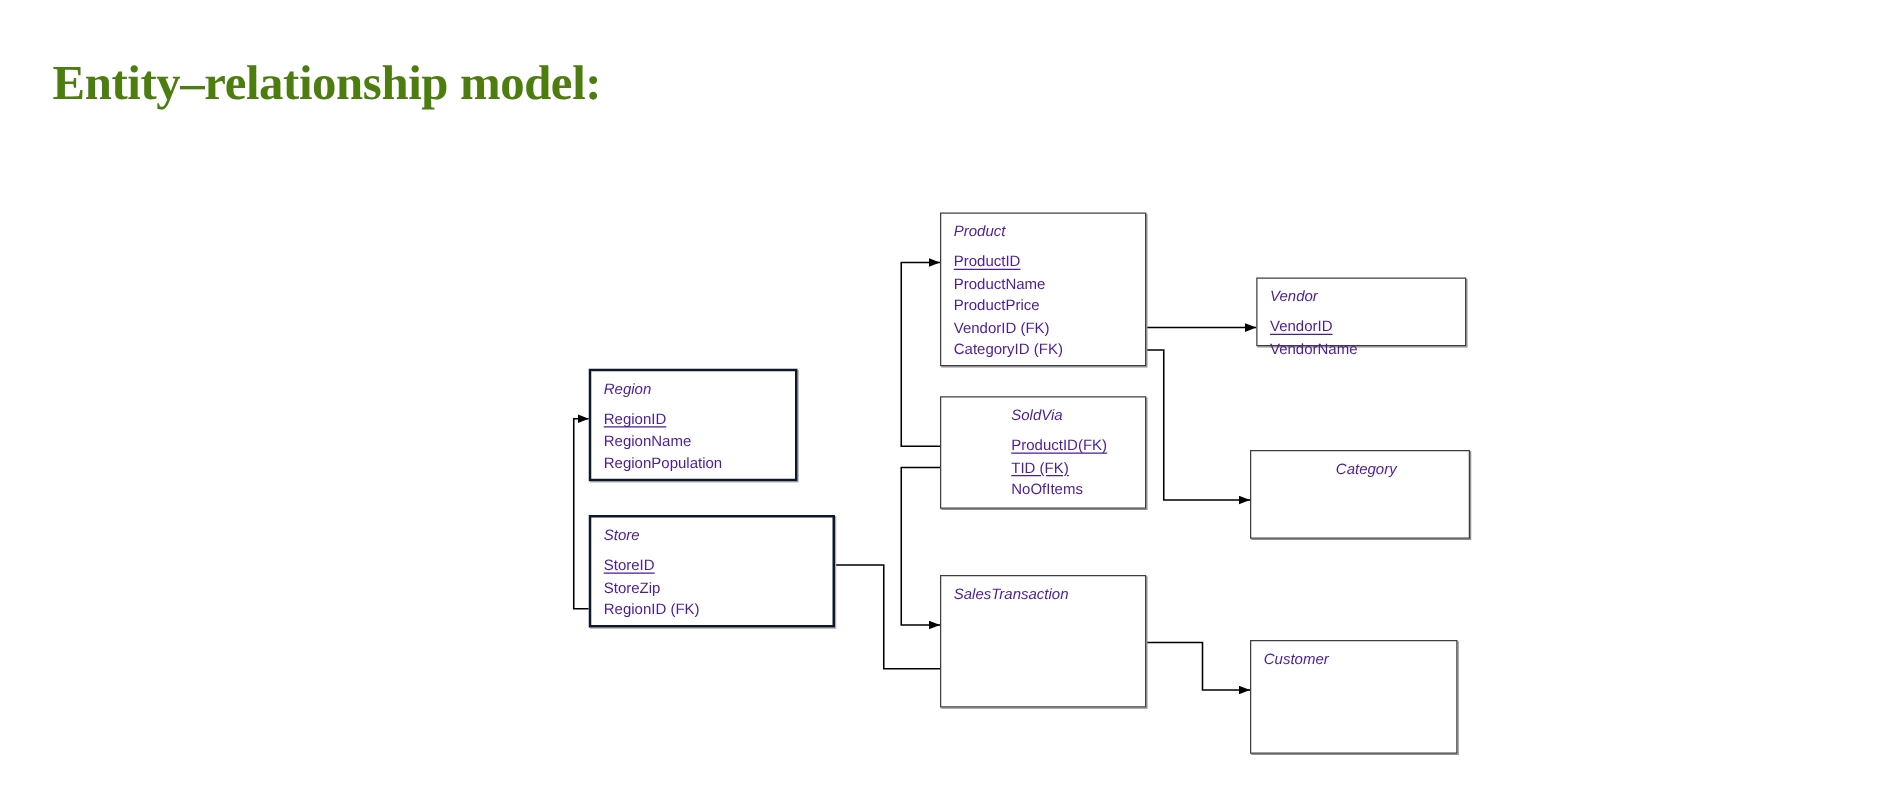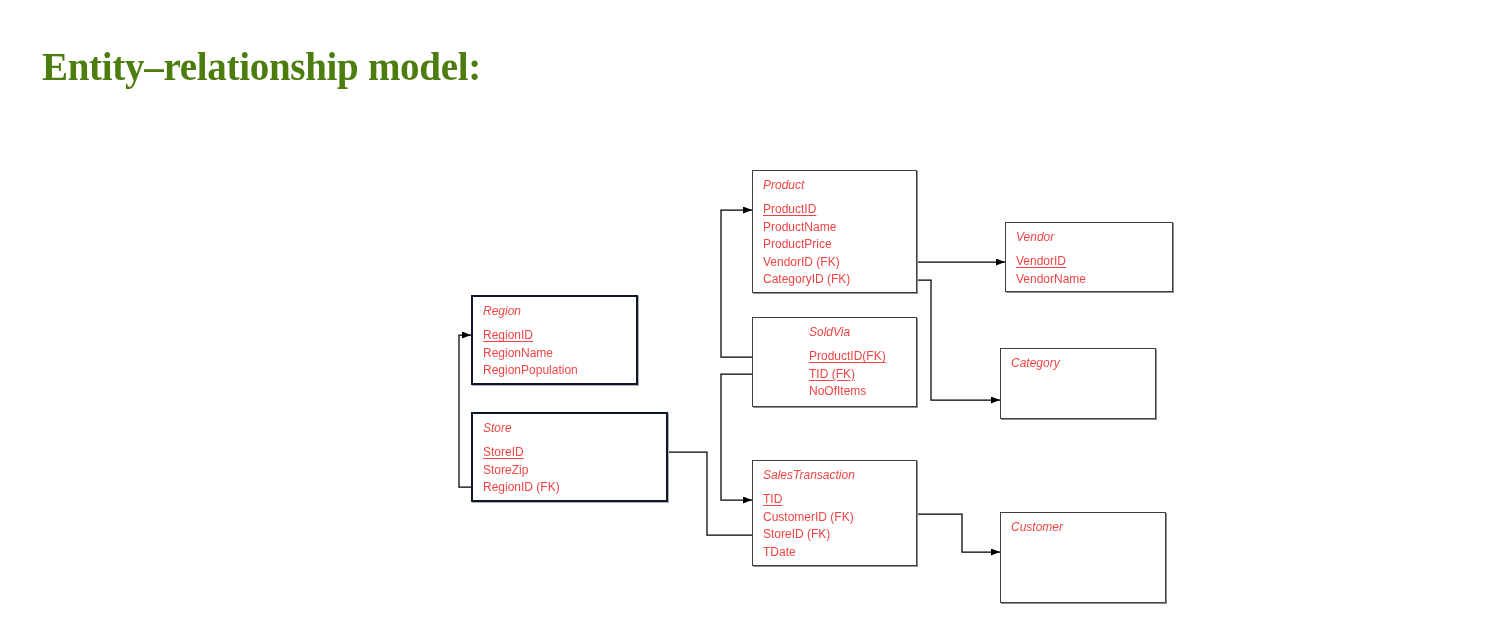--- a/index.html
+++ b/index.html
@@ -44,21 +44,21 @@
   }
   .connector-layer polyline {
     fill: none;
     stroke: #000000;
     stroke-width: 1.25;
   }
   .entity {
     position: absolute;
     background: #ffffff;
     box-sizing: border-box;
-    color: #ef4444;
+    color: #4c1d95;
   }
   .entity.thick {
     border: 2px solid #0f172a;
     box-shadow: 1px 1px 0 #b0b0b0;
   }
   .entity.thin {
     border: 1px solid #3f3f3f;
     box-shadow: 1px 1px 0 #8f8f8f;
   }
   .entity-title {
@@ -136,35 +136,29 @@
         <div class="entity thin" style="left: 752px; top: 317px; width: 165px; height: 90px; padding-left: 46px;">
           <div class="entity-title">SoldVia</div>
           <div class="entity-attrs">
             <div class="attr key">ProductID(FK)</div>
             <div class="attr key">TID (FK)</div>
             <div class="attr">NoOfItems</div>
           </div>
         </div>
         <div class="entity thin" style="left: 752px; top: 460px; width: 165px; height: 106px;">
           <div class="entity-title">SalesTransaction</div>
-          <div class="entity-attrs">
-            <div class="attr key">TID</div>
-            <div class="attr">CustomerID (FK)</div>
-            <div class="attr">StoreID (FK)</div>
-            <div class="attr">TDate</div>
-          </div>
         </div>
-        <div class="entity thin" style="left: 1005px; top: 222px; width: 168px; height: 70px;">
+        <div class="entity thin" style="left: 1005px; top: 222px; width: 168px; height: 55px;">
           <div class="entity-title">Vendor</div>
           <div class="entity-attrs">
             <div class="attr key">VendorID</div>
             <div class="attr">VendorName</div>
           </div>
         </div>
-        <div class="entity thin" style="left: 1000px; top: 348px; width: 156px; height: 71px;">
+        <div class="entity thin" style="left: 1000px; top: 360px; width: 176px; height: 71px; text-align: center;">
           <div class="entity-title">Category</div>
         </div>
         <div class="entity thin" style="left: 1000px; top: 512px; width: 166px; height: 91px;">
           <div class="entity-title">Customer</div>
         </div>
       </div>
   </div>
 </div>
 
 </body></html>

